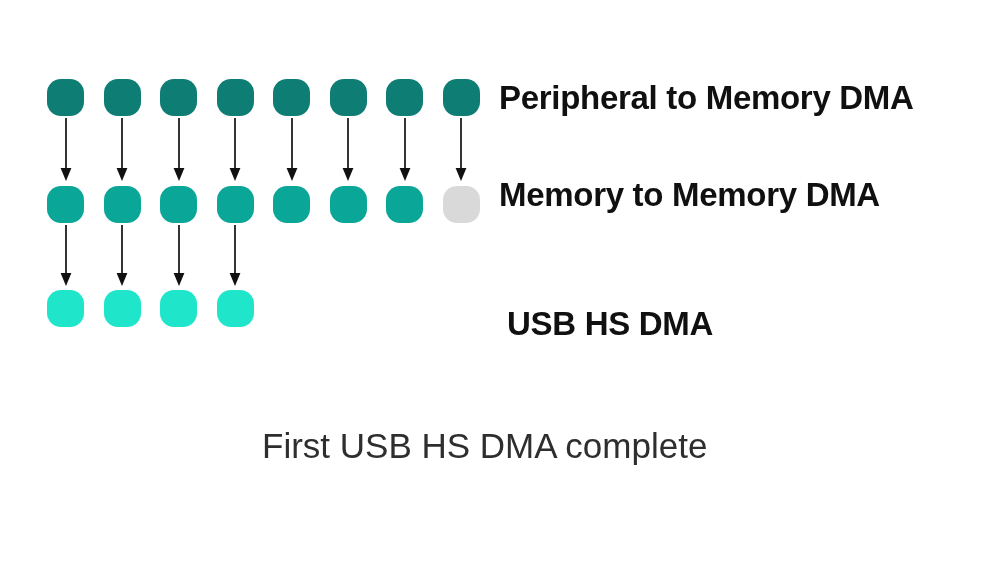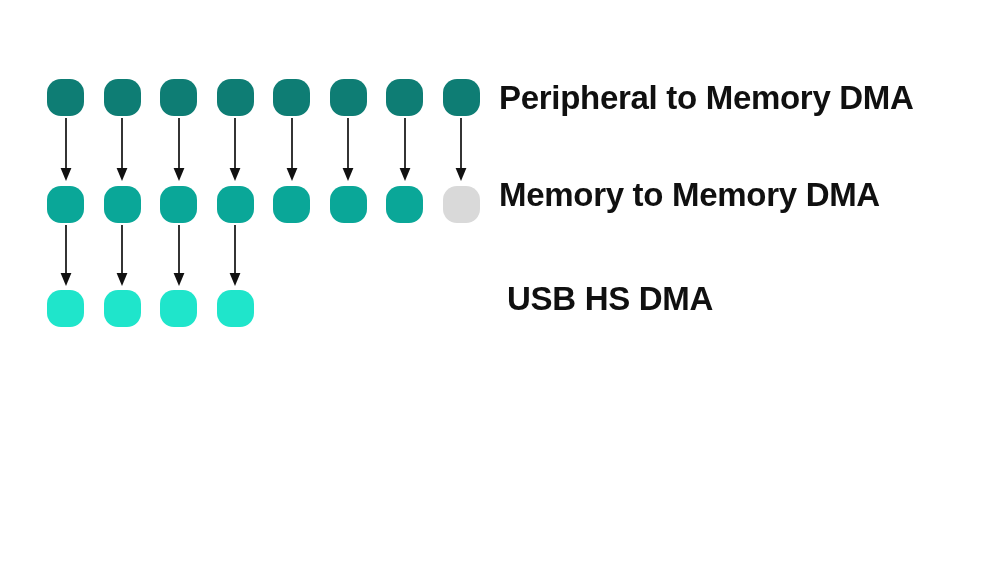--- a/index.html
+++ b/index.html
@@ -117,15 +117,16 @@
       <div class="arrow" style="left: 213px; top: 225px;"><svg width="14" height="62" viewBox="0 0 14 62">
           <line x1="7" y1="0" x2="7" y2="50" stroke="#111111" stroke-width="1.7"></line>
           <polygon points="7,61 1.6,48 12.4,48" fill="#111111"></polygon>
         </svg></div>
     </div>
 
   <div class="row-label" style="left:484px; top:79px;">Peripheral to Memory DMA</div>
 
   <div class="row-label" style="left:484px; top:176px;">Memory to Memory DMA</div>
 
-  <div class="row-label" style="left:492px; top:280px;">USB HS DMA</div>
+  <div class="row-label" style="left:492px; top:305px;">USB HS DMA</div>
 
+  <div class="caption" style="left:247px; top:427px;">First USB HS DMA complete</div>
 </div>
 
 </body></html>

